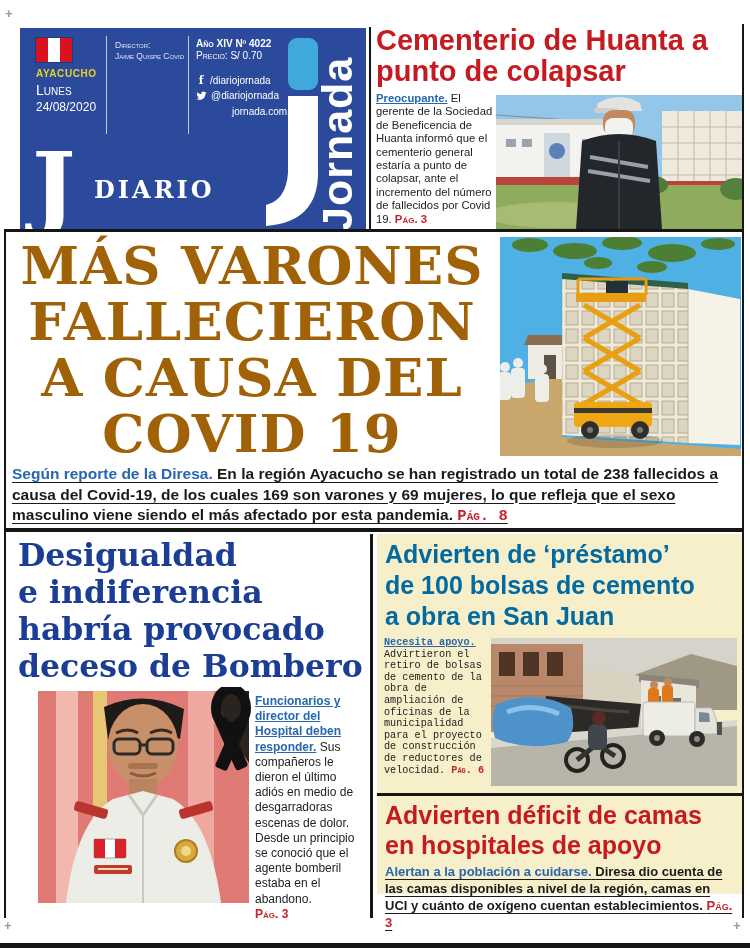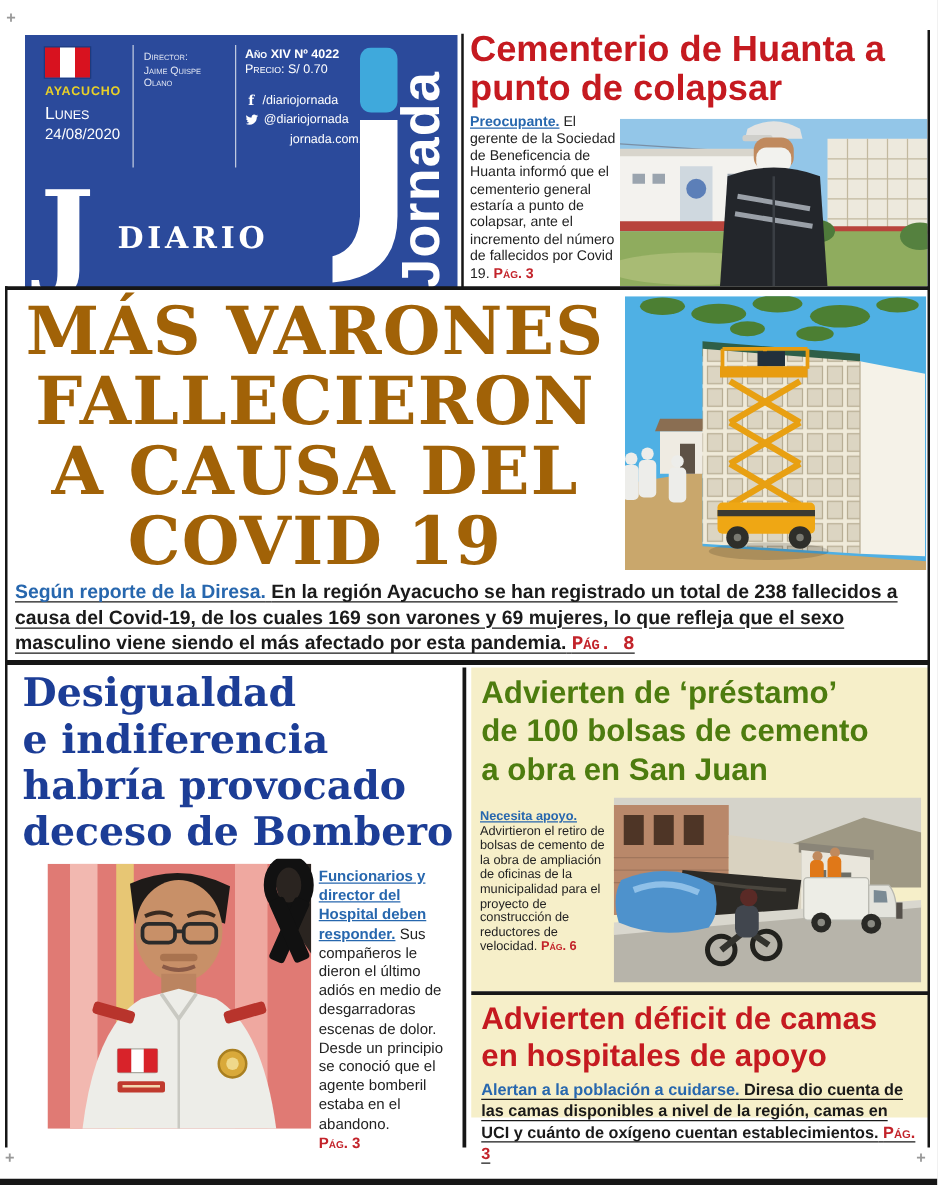--- a/index.html
+++ b/index.html
@@ -49,22 +49,22 @@
   .diresa .pageref{text-decoration:none;font-family:Liberation Mono, monospace;}
 
   
   .bombero-h{left:18px;top:536px;width:350px;color:#1C3D96;font-size:31.5px;line-height:37px;}
   .bombero-b{left:255px;top:694px;width:113px;font-size:12px;line-height:15.2px;color:#222;}
   .ribbon{left:202px;top:687px;}
 
   
   .cream{background:#F6EFC9;}
   .box1{left:377px;top:534px;width:366px;height:259px;}
-  .box1 .hl{padding:5px 8px 0 8px;font-weight:bold;font-size:25px;line-height:31px;color:#4d7c0f;}
-  .box1 .bd{position:absolute;left:7px;top:114px;width:104px;font-size:10.2px;line-height:11.6px;color:#222;}
+  .box1 .hl{padding:5px 8px 0 8px;font-weight:bold;font-size:25px;line-height:31px;color:#0369a1;}
+  .box1 .bd{position:absolute;left:7px;top:103px;width:104px;font-size:10.2px;line-height:11.6px;color:#222;font-family:Liberation Mono, monospace;}
   .box1 .ph{position:absolute;left:114px;top:104px;}
   .box2{left:377px;top:796px;width:366px;height:98px;}
   .box2 .hl{padding:4px 8px 0 8px;font-weight:bold;font-size:25px;line-height:30px;color:#C51A20;}
   .box2 .bd{padding:3px 8px 0 8px;font-size:13px;line-height:17px;font-weight:bold;color:#1a1a1a;
             text-decoration:underline;text-underline-offset:3px;}
   .box2 .pageref{text-decoration:none;}
 
   .regmark{color:#999;font-size:13px;font-weight:bold;}
 </style>
 </head>
@@ -81,21 +81,21 @@
       <div class="b red"></div>
         <div class="b white"></div>
         <div class="b red"></div>
     </div>
     <div class="abs region">AYACUCHO</div>
     <div class="abs dayname">Lunes</div>
     <div class="abs dateval">24/08/2020</div>
 
     <div class="abs vdiv" style="left:86px;"></div>
     <div class="abs dirlabel">Director:</div>
-    <div class="abs dirname">Jaime Quispe Olano</div>
+    <div class="abs dirname">Jaime Quispe Covid</div>
 
     <div class="abs vdiv" style="left:168px;"></div>
     <div class="abs issue">Año XIV Nº 4022</div>
     <div class="abs price">Precio: S/ 0.70</div>
 
     <div class="abs soc" style="top:46px;">
       <span class="fbic">f</span>
       <span>/diariojornada</span>
     </div>
     <div class="abs soc" style="top:62px;">

